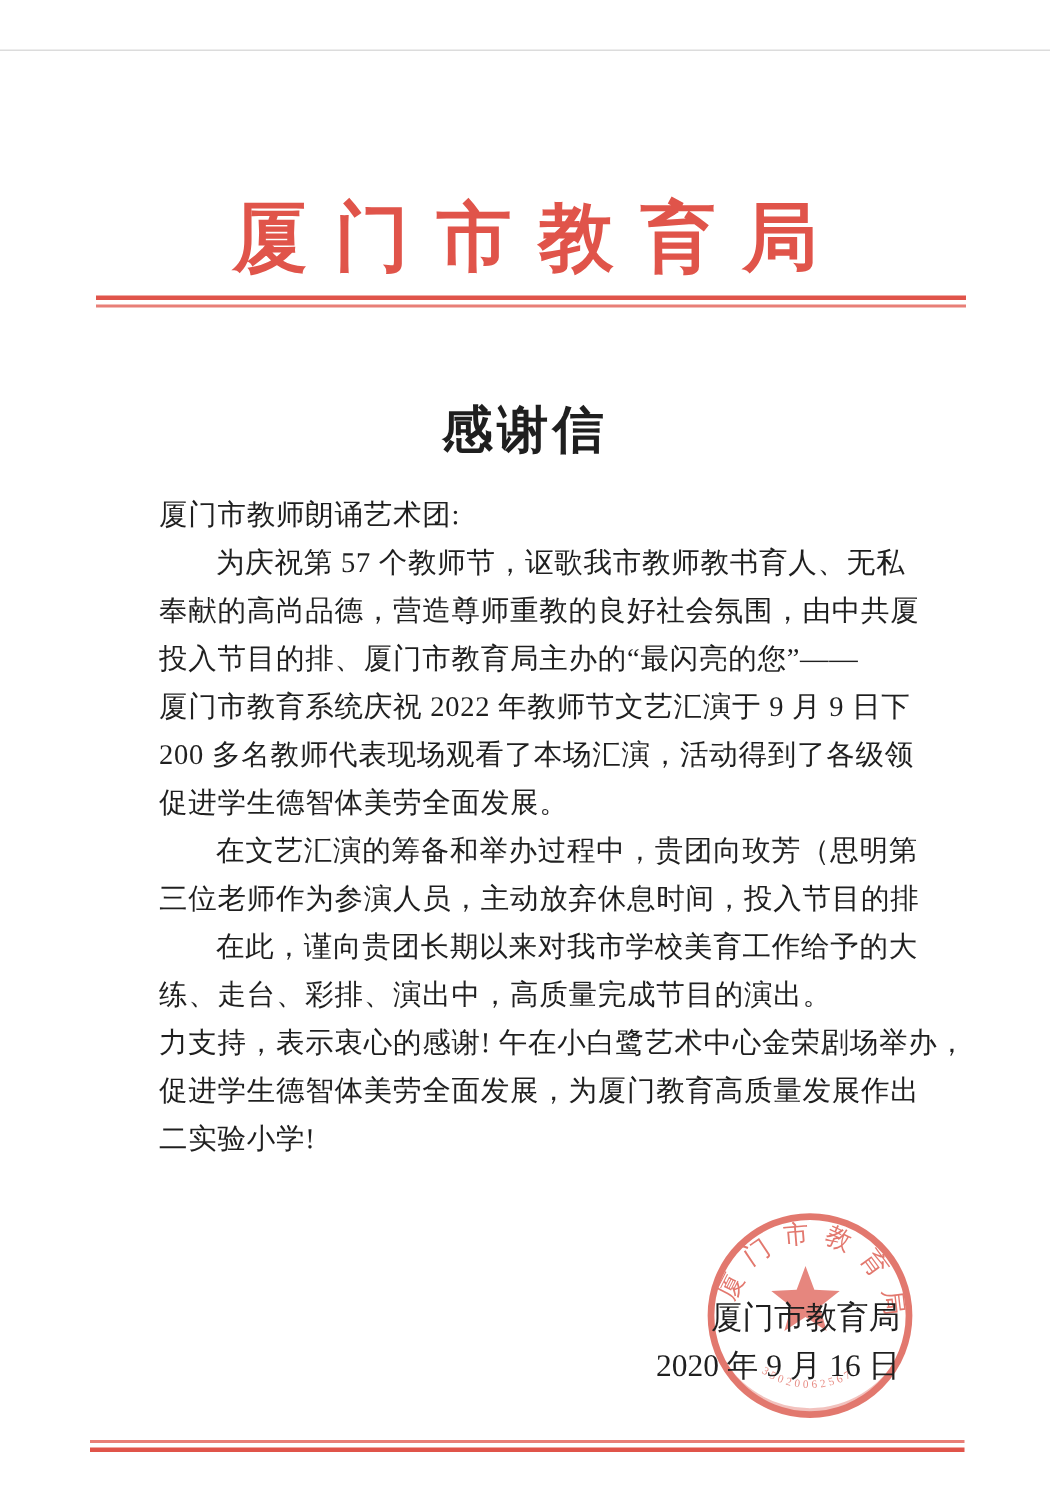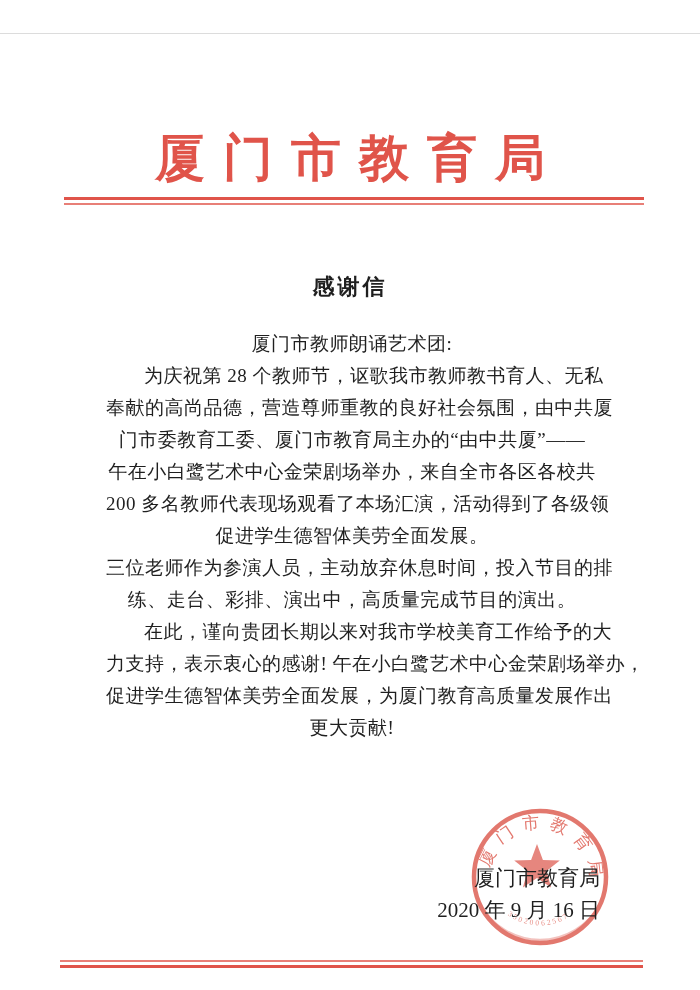--- a/index.html
+++ b/index.html
@@ -31,32 +31,32 @@
   }
   .rule-header{position:absolute;left:64px;top:163px;width:580px;}
   .rule-header .thick{height:3px;background:var(--accent);}
   .rule-header .gap{height:3px;}
   .rule-header .thin{height:2px;background:var(--accent);opacity:.75;}
   
   .doc-title{
     position:absolute;top:234px;left:0;width:100%;
     text-align:center;
     font-family:"Liberation Sans","DejaVu Sans",sans-serif;
-    font-size:22px;line-height:38px;
+    font-size:34px;line-height:38px;
     font-weight:bold;
     color:var(--ink);
     letter-spacing:3px;
   }
   
   .body-block{
     position:absolute;left:106px;top:294px;width:492px;
     font-size:19px;line-height:32px;
     color:var(--ink);
   }
-  .line{height:32px;white-space:nowrap;letter-spacing:0.5px;text-align:center;}
+  .line{height:32px;white-space:nowrap;letter-spacing:0.5px;}
   .line.indent{padding-left:38px;}
   
   .sign-block{
     position:absolute;right:100px;top:828px;
     text-align:right;
     font-size:21px;line-height:32px;
     color:var(--ink);
     z-index:2;
   }
   
@@ -84,34 +84,35 @@
     <div class="thick"></div>
     <div class="gap"></div>
     <div class="thin"></div>
   </div>
 
   <div class="doc-title">感谢信</div>
 
   <div class="body-block">
     <div class="line">厦门市教师朗诵艺术团:</div>
 
-    <div class="line indent">为庆祝第 28 个教师节，讴歌我市教师教书育人、无私</div>
+    <div class="line indent">为庆祝第 57 个教师节，讴歌我市教师教书育人、无私</div>
     <div class="line">奉献的高尚品德，营造尊师重教的良好社会氛围，由中共厦</div>
-    <div class="line">门市委教育工委、厦门市教育局主办的“由中共厦”——</div>
-    <div class="line">午在小白鹭艺术中心金荣剧场举办，来自全市各区各校共</div>
+    <div class="line">投入节目的排、厦门市教育局主办的“最闪亮的您”——</div>
+    <div class="line">厦门市教育系统庆祝 2022 年教师节文艺汇演于 9 月 9 日下</div>
     <div class="line">200 多名教师代表现场观看了本场汇演，活动得到了各级领</div>
     <div class="line">促进学生德智体美劳全面发展。</div>
 
+    <div class="line indent">在文艺汇演的筹备和举办过程中，贵团向玫芳（思明第</div>
     <div class="line">三位老师作为参演人员，主动放弃休息时间，投入节目的排</div>
+    <div class="line indent">在此，谨向贵团长期以来对我市学校美育工作给予的大</div>
+
     <div class="line">练、走台、彩排、演出中，高质量完成节目的演出。</div>
-
-    <div class="line indent">在此，谨向贵团长期以来对我市学校美育工作给予的大</div>
     <div class="line">力支持，表示衷心的感谢! 午在小白鹭艺术中心金荣剧场举办，</div>
     <div class="line">促进学生德智体美劳全面发展，为厦门教育高质量发展作出</div>
-    <div class="line">更大贡献!</div>
+    <div class="line">二实验小学!</div>
   </div>
 
   <div class="seal">
     <svg viewBox="0 0 170 170" width="170" height="170">
       <defs>
         <path id="arcName" d="M 38,107 A 51,51 0 1 1 132,107" fill="none"></path>
         <path id="arcCode" d="M 41,112 A 56,56 0 0 0 129,112" fill="none"></path>
       </defs>
       <circle cx="85" cy="85" r="66" fill="none" stroke="currentColor" stroke-width="4.5"></circle>
       <path d="M 25,112 A 68,68 0 0 0 145,112" fill="none" stroke="currentColor" stroke-width="2.5" opacity="0.45"></path>

